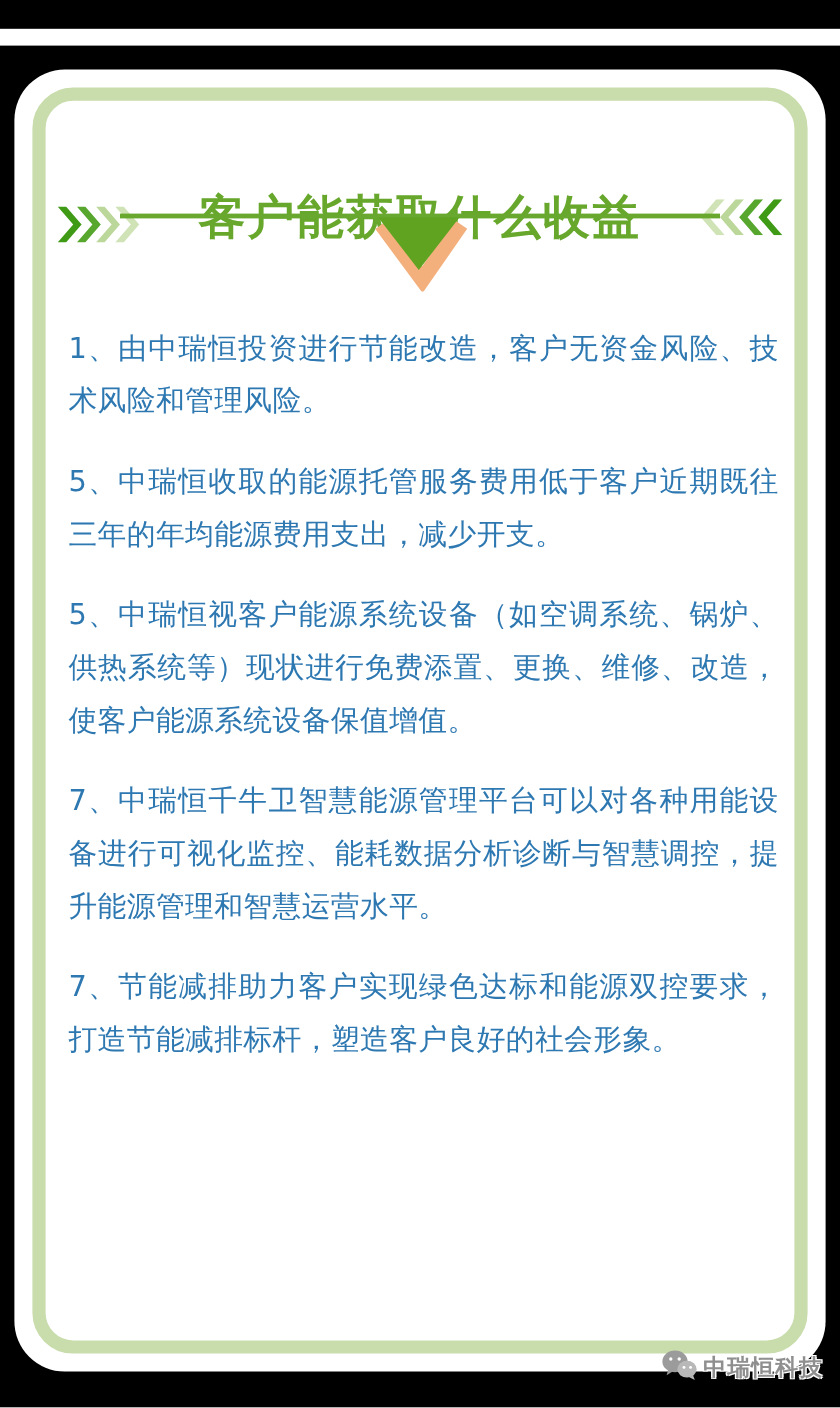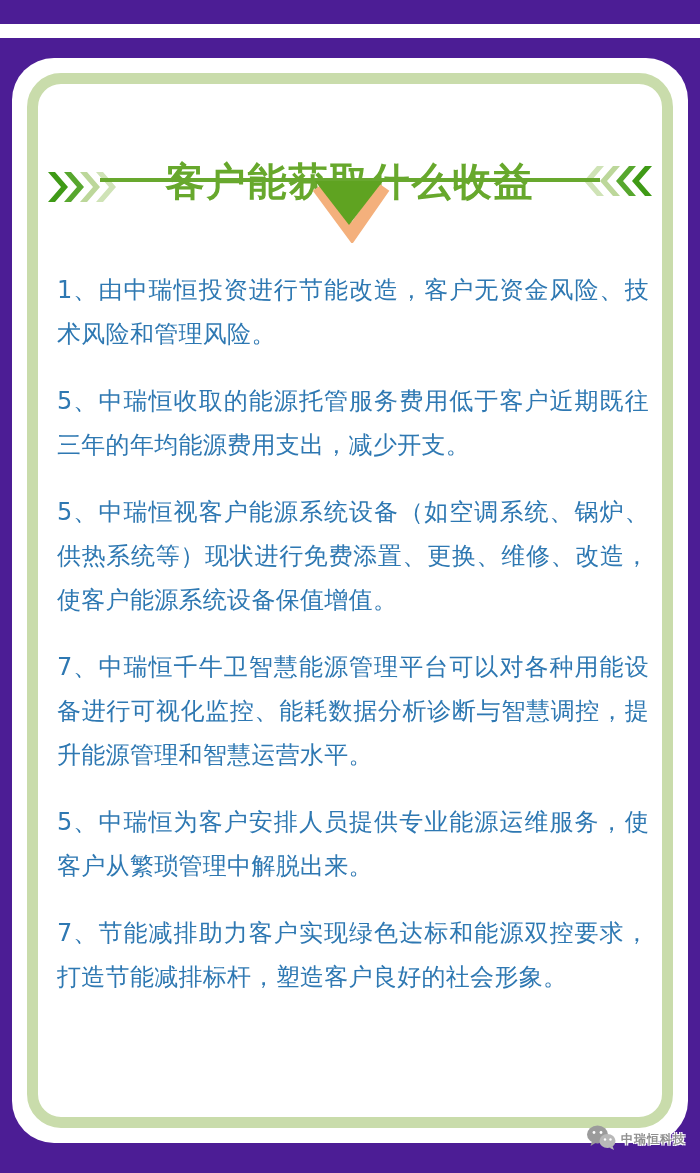--- a/index.html
+++ b/index.html
@@ -1,18 +1,18 @@
 <!DOCTYPE html>
 <html><head>
 <meta charset="utf-8">
 <style>
   html,body{margin:0;padding:0;background:#fff;}
   .canvas{
     position:relative;width:700px;height:1173px;overflow:hidden;
-    background:#4c1d95;
+    background:#000000;
     font-family:"DejaVu Sans","Liberation Sans",sans-serif;
   }
   .top-stripe{
     position:absolute;left:0;top:24px;width:700px;height:14px;background:#ffffff;
   }
   .card{
     position:absolute;left:12px;top:58px;width:676px;height:1085px;
     background:#ffffff;border-radius:42px;
   }
   .green-frame{
@@ -38,21 +38,21 @@
   .content p{
     margin:0 0 23px 0;
     font-size:24px;line-height:44px;letter-spacing:0.3px;
     color:#2e78b2;text-align:justify;text-justify:inter-ideograph;
   }
   .watermark{
     position:absolute;right:14px;top:1124px;
     display:flex;align-items:center;gap:5px;
   }
   .watermark-text{
-    font-size:12px;font-weight:700;color:#8f8f8f;letter-spacing:1px;
+    font-size:19px;font-weight:700;color:#8f8f8f;letter-spacing:1px;
     text-shadow:-1px -1px 0 #fff,1px -1px 0 #fff,-1px 1px 0 #fff,1px 1px 0 #fff;
   }
 </style>
 </head>
 <body>
 
 <div class="canvas">
 
   <div class="top-stripe"></div>
 
@@ -87,21 +87,20 @@
           <polygon points="7,0 75,0 41,44" fill="#5fa321"></polygon>
         </svg>
       </span>
     </div>
 
     <div class="content">
       <p>1、由中瑞恒投资进行节能改造，客户无资金风险、技术风险和管理风险。</p>
       <p>5、中瑞恒收取的能源托管服务费用低于客户近期既往三年的年均能源费用支出，减少开支。</p>
       <p>5、中瑞恒视客户能源系统设备（如空调系统、锅炉、供热系统等）现状进行免费添置、更换、维修、改造，使客户能源系统设备保值增值。</p>
       <p>7、中瑞恒千牛卫智慧能源管理平台可以对各种用能设备进行可视化监控、能耗数据分析诊断与智慧调控，提升能源管理和智慧运营水平。</p>
-      <p>5、中瑞恒为客户安排人员提供专业能源运维服务，使客户从繁琐管理中解脱出来。</p>
       <p>7、节能减排助力客户实现绿色达标和能源双控要求，打造节能减排标杆，塑造客户良好的社会形象。</p>
     </div>
   </div>
 
   <div class="watermark">
     <span>
       <svg width="30" height="27" viewBox="0 0 30 27">
         <ellipse cx="11.5" cy="10.5" rx="10.5" ry="9" fill="#9b9b9b"></ellipse>
         <path d="M6 17 l-1.5 5 5 -3 z" fill="#9b9b9b"></path>
         <circle cx="8" cy="8.5" r="1.4" fill="#ffffff"></circle>

